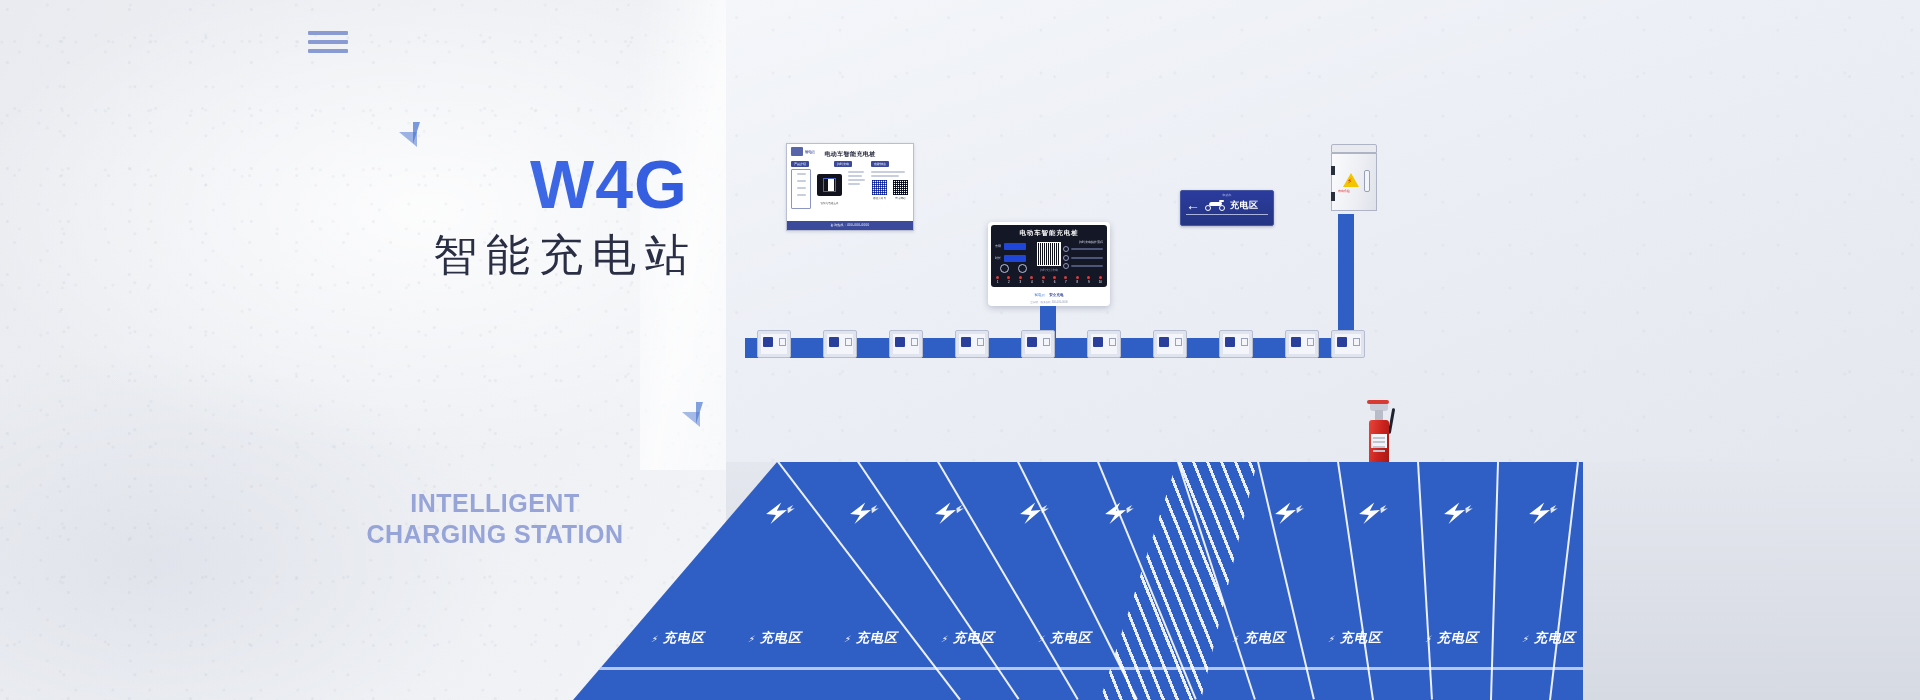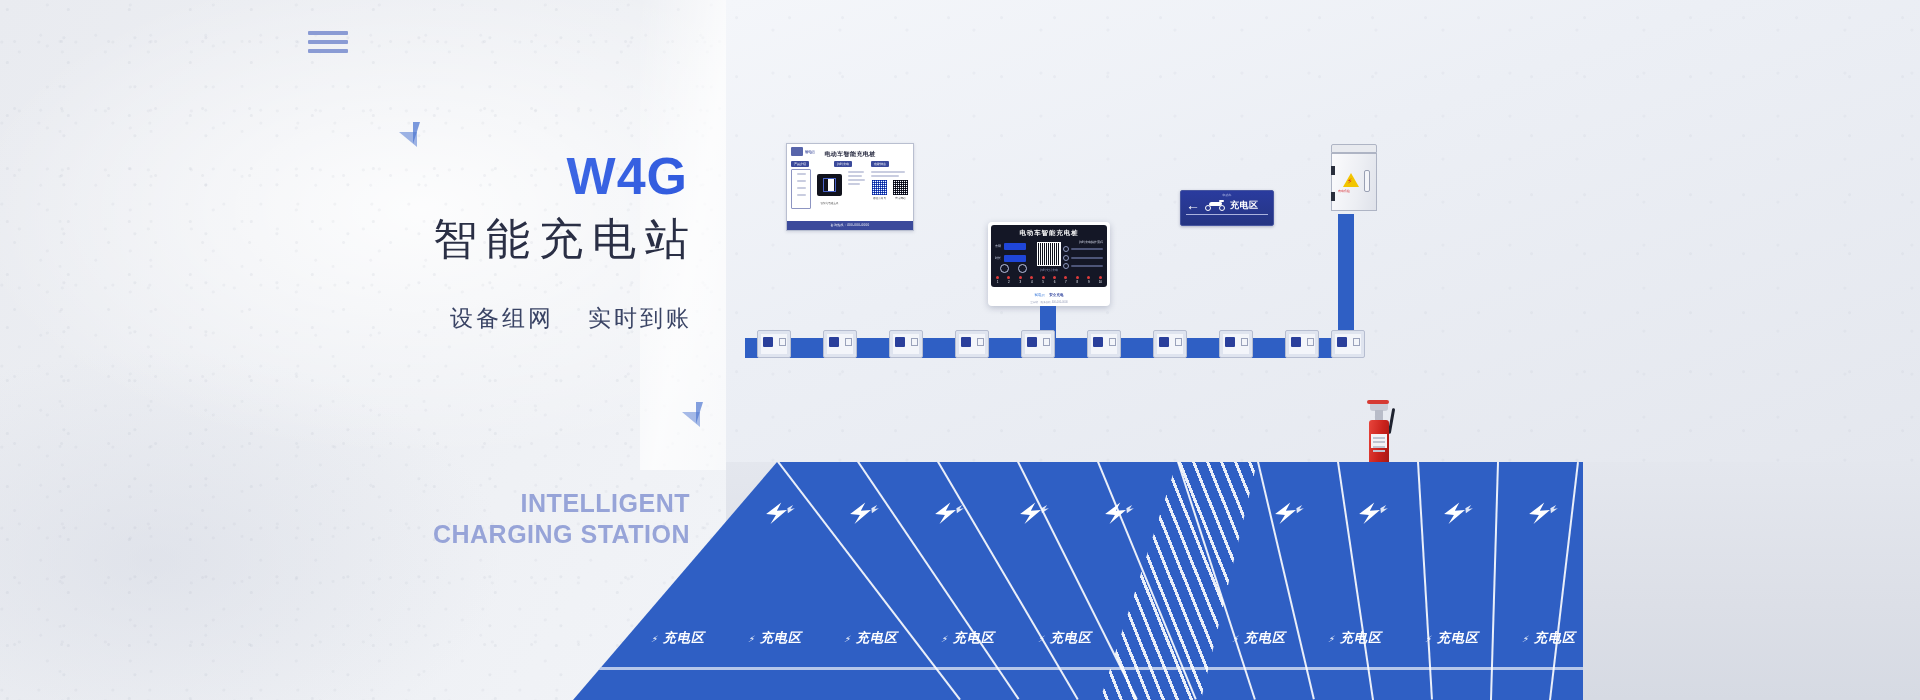--- a/index.html
+++ b/index.html
@@ -53,36 +53,36 @@
     background:linear-gradient(180deg,#e4e7ee 0%,#dcdfe7 60%,#d6dae3 100%);
   }
 
   
   #hamburger { position:absolute; left:308px; top:31px; width:40px; }
   #hamburger i { display:block; height:4px; background:#8a9bd4; margin-bottom:5px; border-radius:1px; }
   #hamburger i:last-child { margin-bottom:0; }
 
   #hero { position:absolute; left:300px; top:150px; width:400px; text-align:right; }
   #hero-title {
-    font-size:52px; font-weight:bold; letter-spacing:1px; line-height:1;
+    font-size:68px; font-weight:bold; letter-spacing:1px; line-height:1;
     color:#2a55d8;
     background:linear-gradient(100deg,#2b52d6 0%,#3f6ae6 55%,#3059dd 100%);
     -webkit-background-clip:text; background-clip:text; -webkit-text-fill-color:transparent;
     padding-right:12px;
   }
   #hero-subtitle {
     font-size:44px; color:#2a2f45; letter-spacing:9px; margin-top:8px;
     padding-right:2px; font-weight:300;
   }
   #features { margin-top:34px; padding-right:8px; }
   .feat-row { display:flex; justify-content:flex-end; gap:34px; margin-bottom:9px; }
   .feat-cell { font-size:23px; color:#3a4465; letter-spacing:3px; font-weight:300; white-space:nowrap; }
 
   #eng { position:absolute; left:300px; top:488px; width:400px; text-align:right; padding-right:10px; }
-  .eng-line { font-size:25px; font-weight:bold; color:#97a4d8; letter-spacing:.5px; line-height:1.22; }
+  .eng-line { font-size:25px; font-weight:bold; color:#97a4d8; letter-spacing:.5px; line-height:1.22;text-align:center; }
 
   
   .tri { position:absolute; }
   .tri b { display:block; position:absolute; width:0; height:0; }
 
   
   #poster {
     position:absolute; left:786px; top:143px; width:128px; height:88px;
     background:#fff; border:1px solid #b9bfd0; box-shadow:0 1px 3px rgba(60,70,110,.18);
     padding:3px 4px;
@@ -247,24 +247,20 @@
   <div id="hamburger">
     <i></i>
     <i></i>
     <i></i>
   </div>
 
   <div id="hero">
     <div id="hero-title">W4G</div>
     <div id="hero-subtitle">智能充电站</div>
     <div id="features">
-      <div class="feat-row">
-        <span class="feat-cell">设备组网</span>
-        <span class="feat-cell">实时到账</span>
-      </div>
     </div>
   </div>
 
   <div id="eng">
     <div class="eng-line">INTELLIGENT</div>
     <div class="eng-line">CHARGING STATION</div>
   </div>
 
   <div id="poster">
     <div class="p-head">

